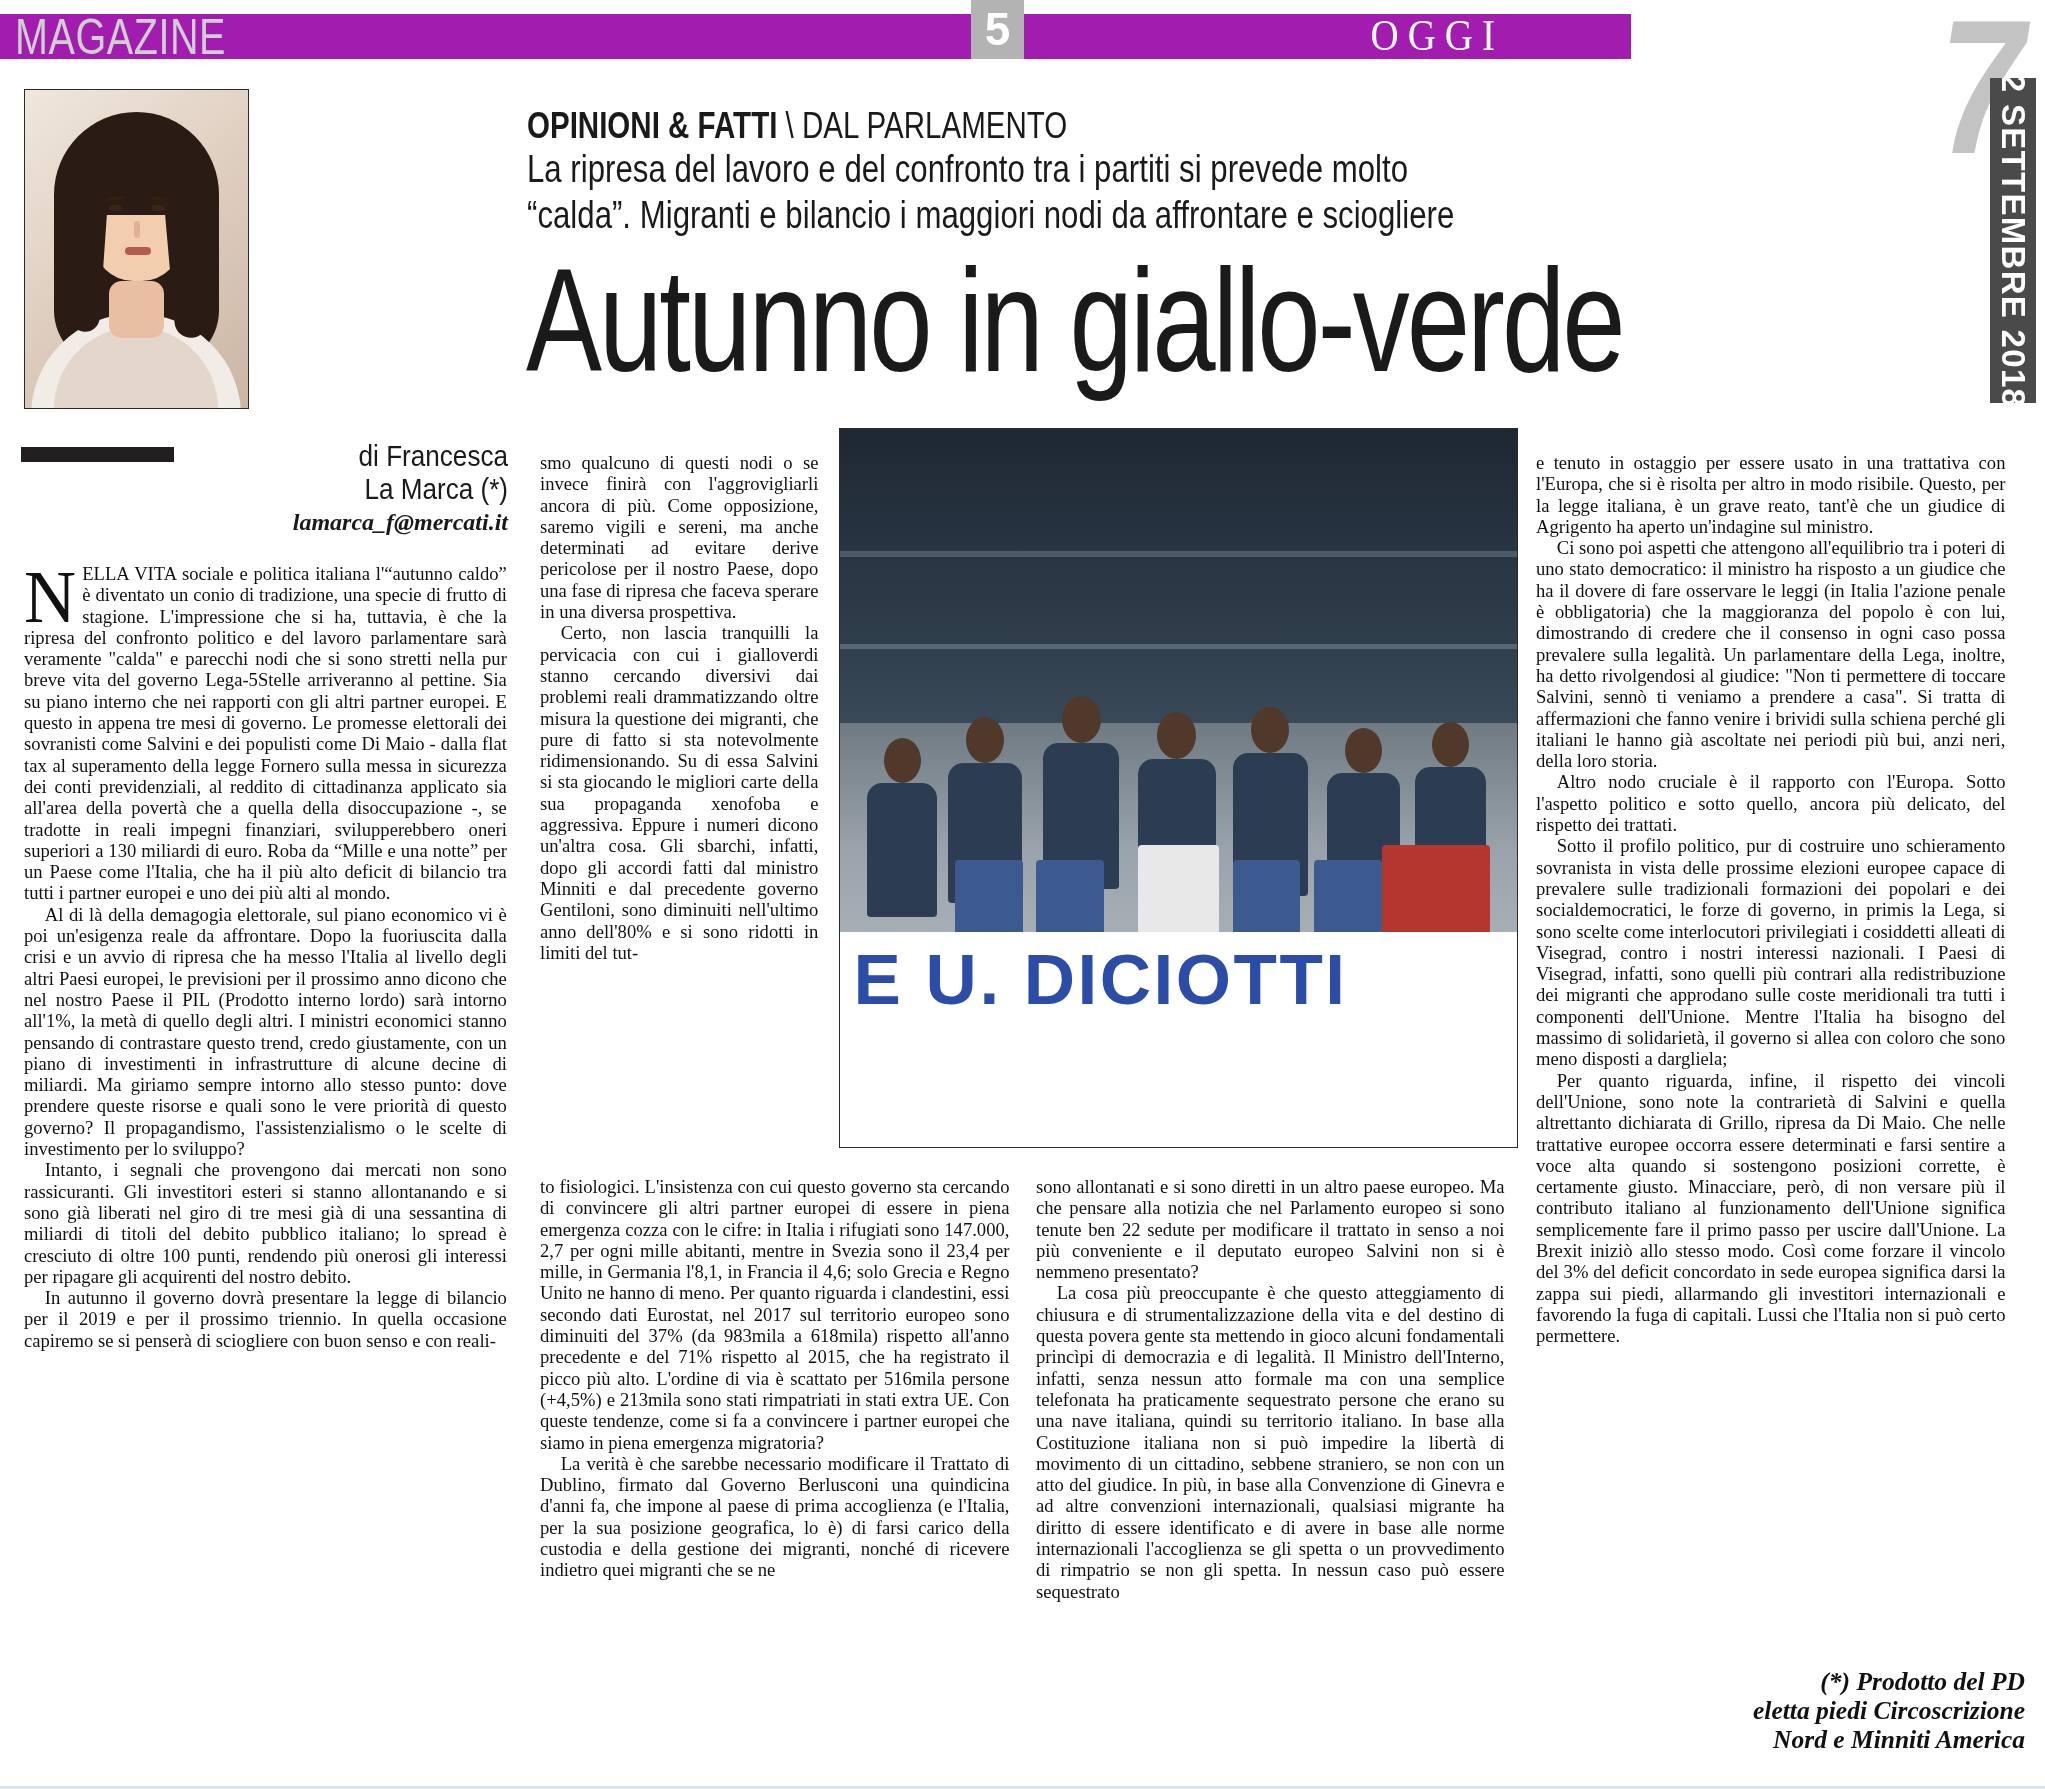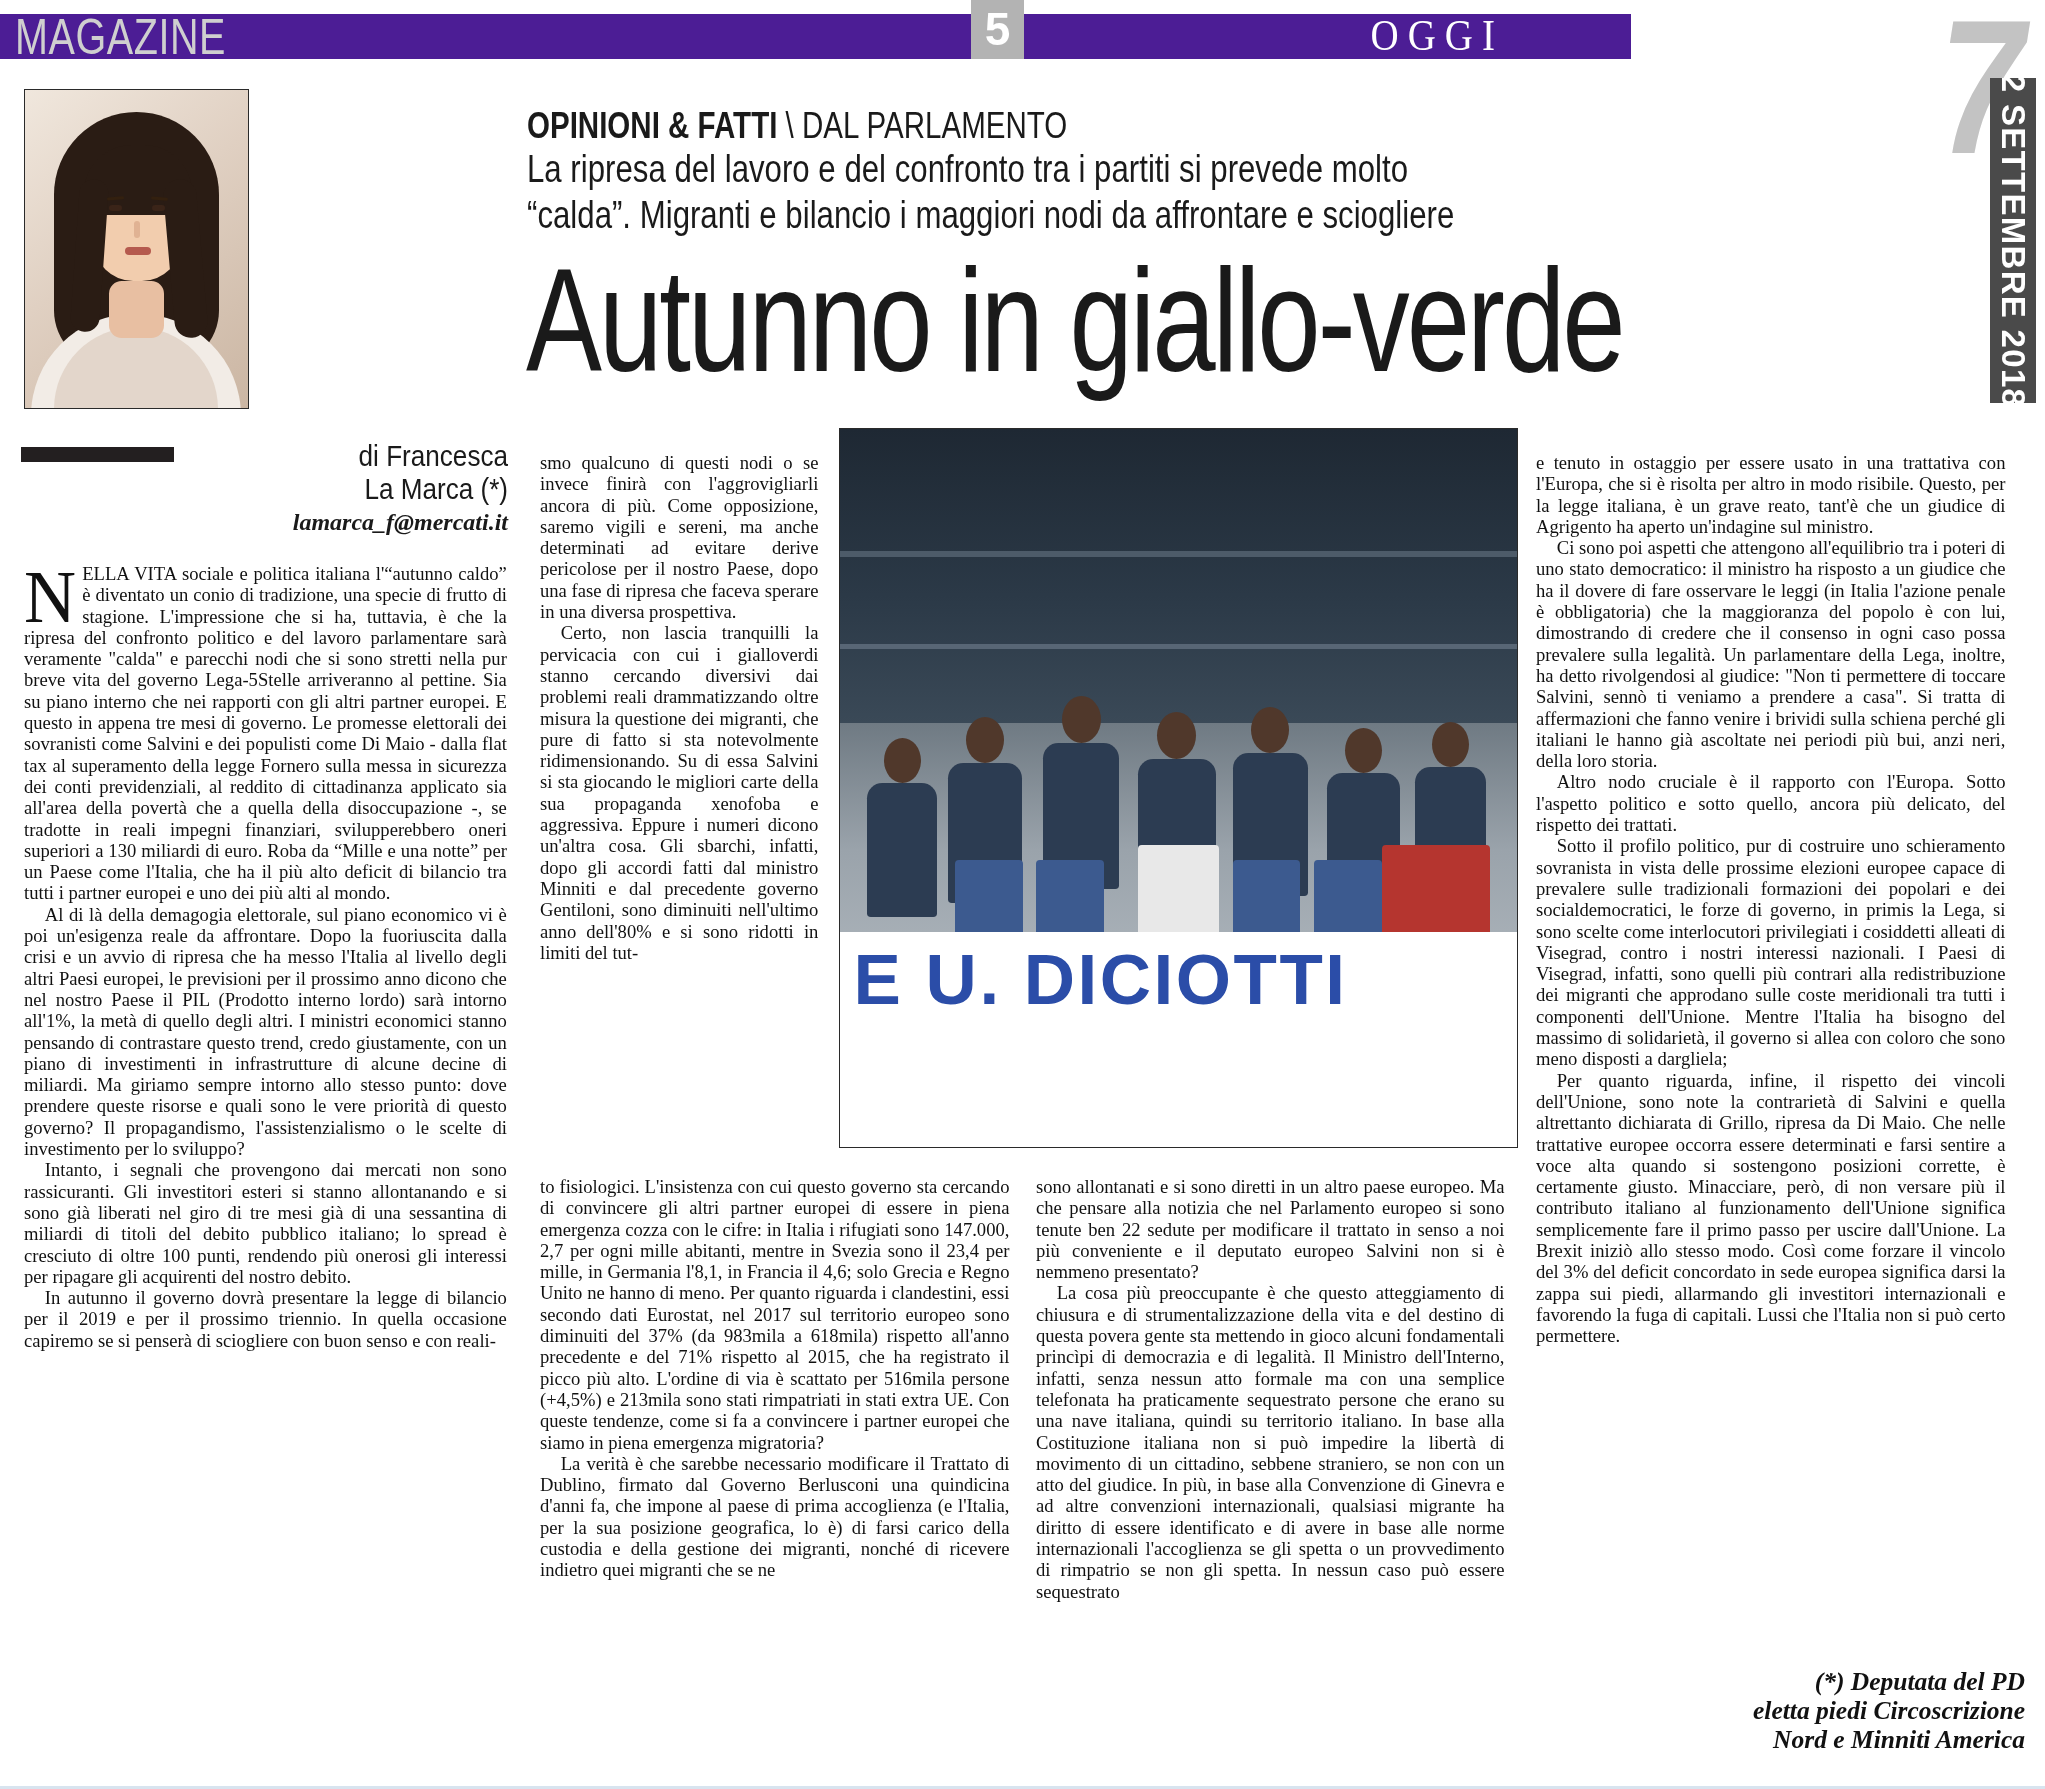--- a/index.html
+++ b/index.html
@@ -6,21 +6,21 @@
   body{
     width:2046px;height:1789px;
     font-family:"Liberation Serif",serif;
     color:#111111;
     position:relative;
     overflow:hidden;
   }
   
   .masthead{
     position:absolute;left:0;top:14px;width:1631px;height:45px;
-    background:#4c1d95;
+    background:#a21caf;
   }
   .masthead-title{
     position:absolute;left:15.3px;top:-2.5px;
     font-family:"Liberation Sans",sans-serif;
     font-weight:400;
     font-size:43px;
     letter-spacing:0.6px;
     color:#cfcfcf;
     transform:scaleX(0.92) scaleY(1.18);
     transform-origin:left top;
@@ -380,19 +380,19 @@
 
 <div class="col" id="col4">
   <p class="noind">e tenuto in ostaggio per essere usato in una trattativa con l'Europa, che si è risolta per altro in modo risibile. Questo, per la legge italiana, è un grave reato, tant'è che un giudice di Agrigento ha aperto un'indagine sul ministro.</p>
   <p>Ci sono poi aspetti che attengono all'equilibrio tra i poteri di uno stato democratico: il ministro ha risposto a un giudice che ha il dovere di fare osservare le leggi (in Italia l'azione penale è obbligatoria) che la maggioranza del popolo è con lui, dimostrando di credere che il consenso in ogni caso possa prevalere sulla legalità. Un parlamentare della Lega, inoltre, ha detto rivolgendosi al giudice: "Non ti permettere di toccare Salvini, sennò ti veniamo a prendere a casa". Si tratta di affermazioni che fanno venire i brividi sulla schiena perché gli italiani le hanno già ascoltate nei periodi più bui, anzi neri, della loro storia.</p>
   <p>Altro nodo cruciale è il rapporto con l'Europa. Sotto l'aspetto politico e sotto quello, ancora più delicato, del rispetto dei trattati.</p>
   <p>Sotto il profilo politico, pur di costruire uno schieramento sovranista in vista delle prossime elezioni europee capace di prevalere sulle tradizionali formazioni dei popolari e dei socialdemocratici, le forze di governo, in primis la Lega, si sono scelte come interlocutori privilegiati i cosiddetti alleati di Visegrad, contro i nostri interessi nazionali. I Paesi di Visegrad, infatti, sono quelli più contrari alla redistribuzione dei migranti che approdano sulle coste meridionali tra tutti i componenti dell'Unione. Mentre l'Italia ha bisogno del massimo di solidarietà, il governo si allea con coloro che sono meno disposti a dargliela;</p>
   <p>Per quanto riguarda, infine, il rispetto dei vincoli dell'Unione, sono note la contrarietà di Salvini e quella altrettanto dichiarata di Grillo, ripresa da Di Maio. Che nelle trattative europee occorra essere determinati e farsi sentire a voce alta quando si sostengono posizioni corrette, è certamente giusto. Minacciare, però, di non versare più il contributo italiano al funzionamento dell'Unione significa semplicemente fare il primo passo per uscire dall'Unione. La Brexit iniziò allo stesso modo. Così come forzare il vincolo del 3% del deficit concordato in sede europea significa darsi la zappa sui piedi, allarmando gli investitori internazionali e favorendo la fuga di capitali. Lussi che l'Italia non si può certo permettere.</p>
 </div>
 
 <div class="signoff">
-  <div>(*) Deputata del PD</div>
+  <div>(*) Prodotto del PD</div>
   <div>eletta piedi Circoscrizione</div>
   <div>Nord e Minniti America</div>
 </div>
 
 <div class="foot-rule"></div>
 
 
 </body></html>

